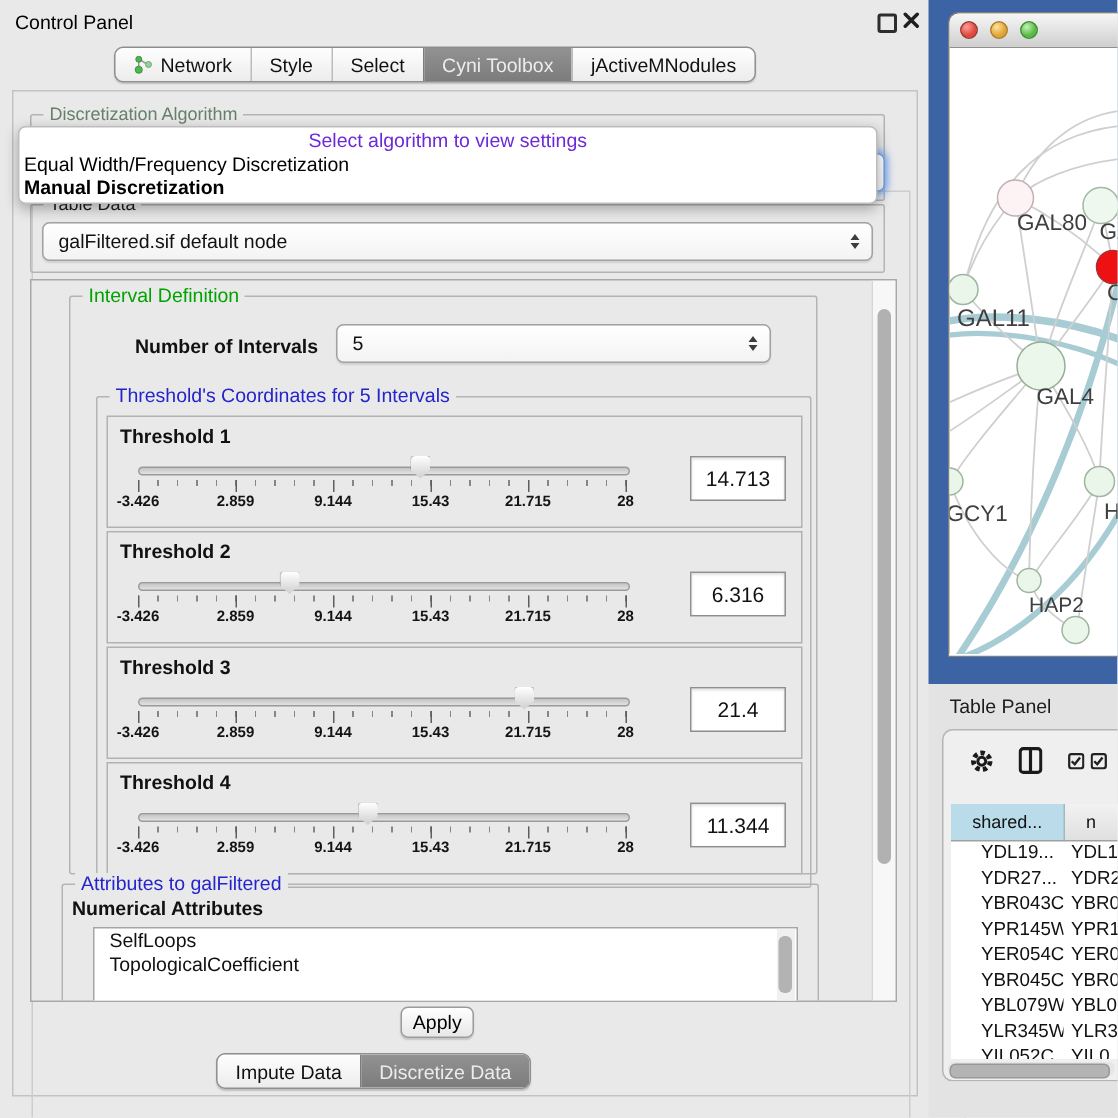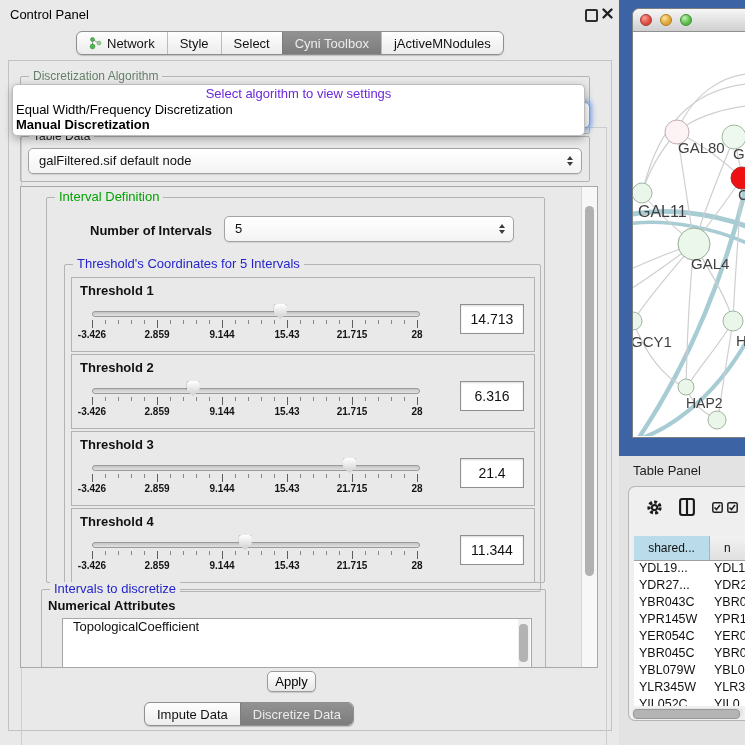--- a/index.html
+++ b/index.html
@@ -119,21 +119,21 @@
             border:1px solid #b5b5b5;border-right:none;border-radius:7px 0 0 7px;}
   .tp-tool{position:absolute;}
   .tp-table{position:absolute;left:5px;top:49px;width:112px;height:170px;background:#fff;overflow:hidden;}
   .tp-head{display:flex;height:24px;border-bottom:1px solid #a0a0a0;font-size:12px;}
   .th1{width:75px;background:var(--table_header_blue);border-right:1px solid #9cb9c4;
        text-align:center;line-height:24px;overflow:hidden;white-space:nowrap;}
   .th2{flex:1;background:linear-gradient(#f2f2f2,#e0e0e0);line-height:24px;padding-left:14px;
        overflow:hidden;white-space:nowrap;}
   #tp-rows{position:absolute;left:0;top:25px;right:0;bottom:0;overflow:hidden;}
   .tp-row{display:flex;height:17px;font-size:12.5px;}
-  .tc1{width:75px;padding-left:5px;box-sizing:border-box;white-space:nowrap;overflow:hidden;}
+  .tc1{width:75px;padding-left:20px;box-sizing:border-box;white-space:nowrap;overflow:hidden;}
   .tc2{flex:1;padding-left:5px;white-space:nowrap;overflow:hidden;}
   .hscroll{position:absolute;left:3px;top:221px;width:111px;height:9px;background:#e6e6e6;border-radius:4px;}
   .hthumb{position:absolute;left:1px;top:0.5px;width:105px;height:8px;border-radius:4px;
           background:#b4b4b4;border:0.5px solid #989898;}
 </style>
 </head>
 <body>
 
 <div id="root">
 
@@ -304,24 +304,25 @@
                 <span class="tl" style="left: 260px;">21.715</span>
                 <span class="tl" style="left: 325px;">28</span>
               </div>
               <div class="handle" style="left: 166.718px;"></div>
               <div class="vbox">11.344</div>
             </div>
           </div>
       </div>
 
       <div class="group attr-group">
-        <span class="legend blue">Intervals to discretize</span>
+        <span class="legend blue">Attributes to galFiltered</span>
         <span class="attr-label">Numerical Attributes</span>
         <div class="attr-list" id="attr-list">
 
+        <div class="attr-item">SelfLoops</div>
             <div class="attr-item">TopologicalCoefficient</div>
             <span class="lv">
               <span class="lvt"></span>
             </span>
           </div>
       </div>
 
       <div class="vscroll">
           <div class="vthumb"></div>
         </div>

